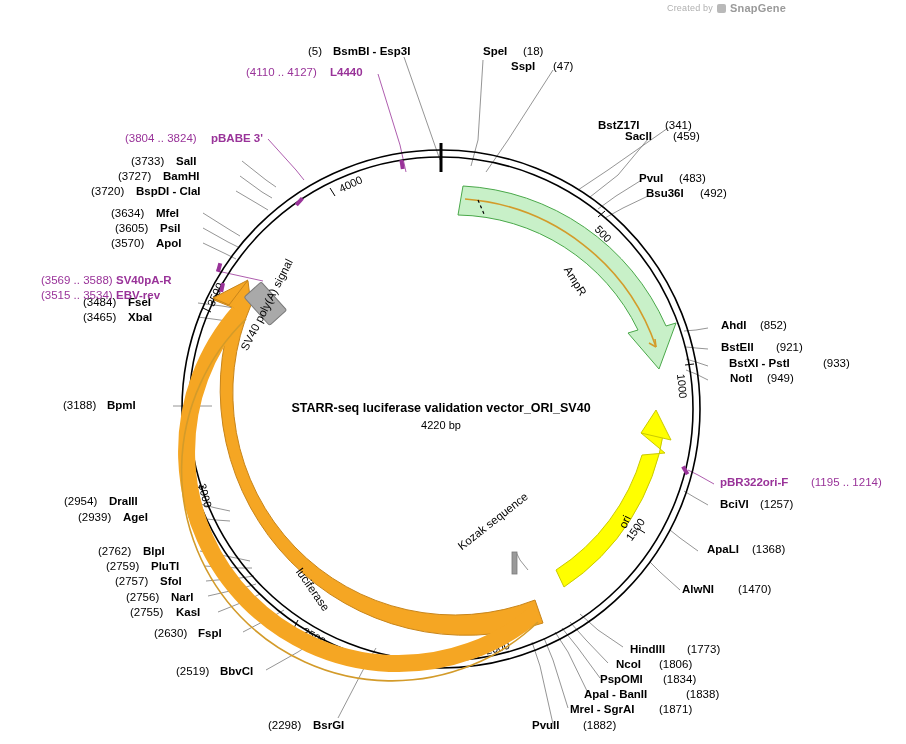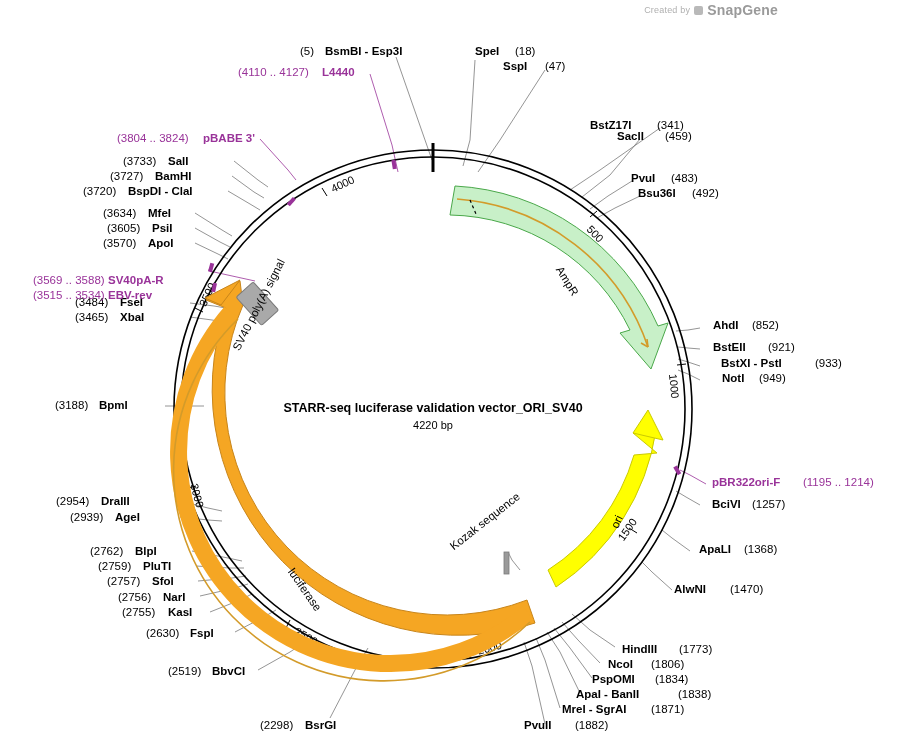--- a/index.html
+++ b/index.html
@@ -9,21 +9,21 @@
   }
   body {
     width: 906px;
     height: 744px;
     position: relative;
     font-family: "Liberation Sans", sans-serif;
     overflow: hidden;
   }
   #stage {
     position: absolute;
-    left: 0; top: 0;
+    left: 8px; top: 0;
     width: 786px;
     height: 744px;
   }
   svg#plasmid-svg {
     position: absolute;
     left: 0; top: 0;
     width: 906px;
     height: 744px;
   }
   .credit {
@@ -33,21 +33,21 @@
     font-size: 9px;
     color: #b0b0b0;
     letter-spacing: .2px;
     display: flex;
     align-items: center;
     gap: 4px;
   }
   .credit .brand {
     color: #9a9a9a;
     font-weight: bold;
-    font-size: 14px;
+    font-size: 11px;
   }
   .credit .logo {
     display: inline-block;
     width: 9px; height: 9px;
     background: #b9b9b9;
     border-radius: 2px;
   }
   text {
     font-family: "Liberation Sans", sans-serif;
     dominant-baseline: middle;

